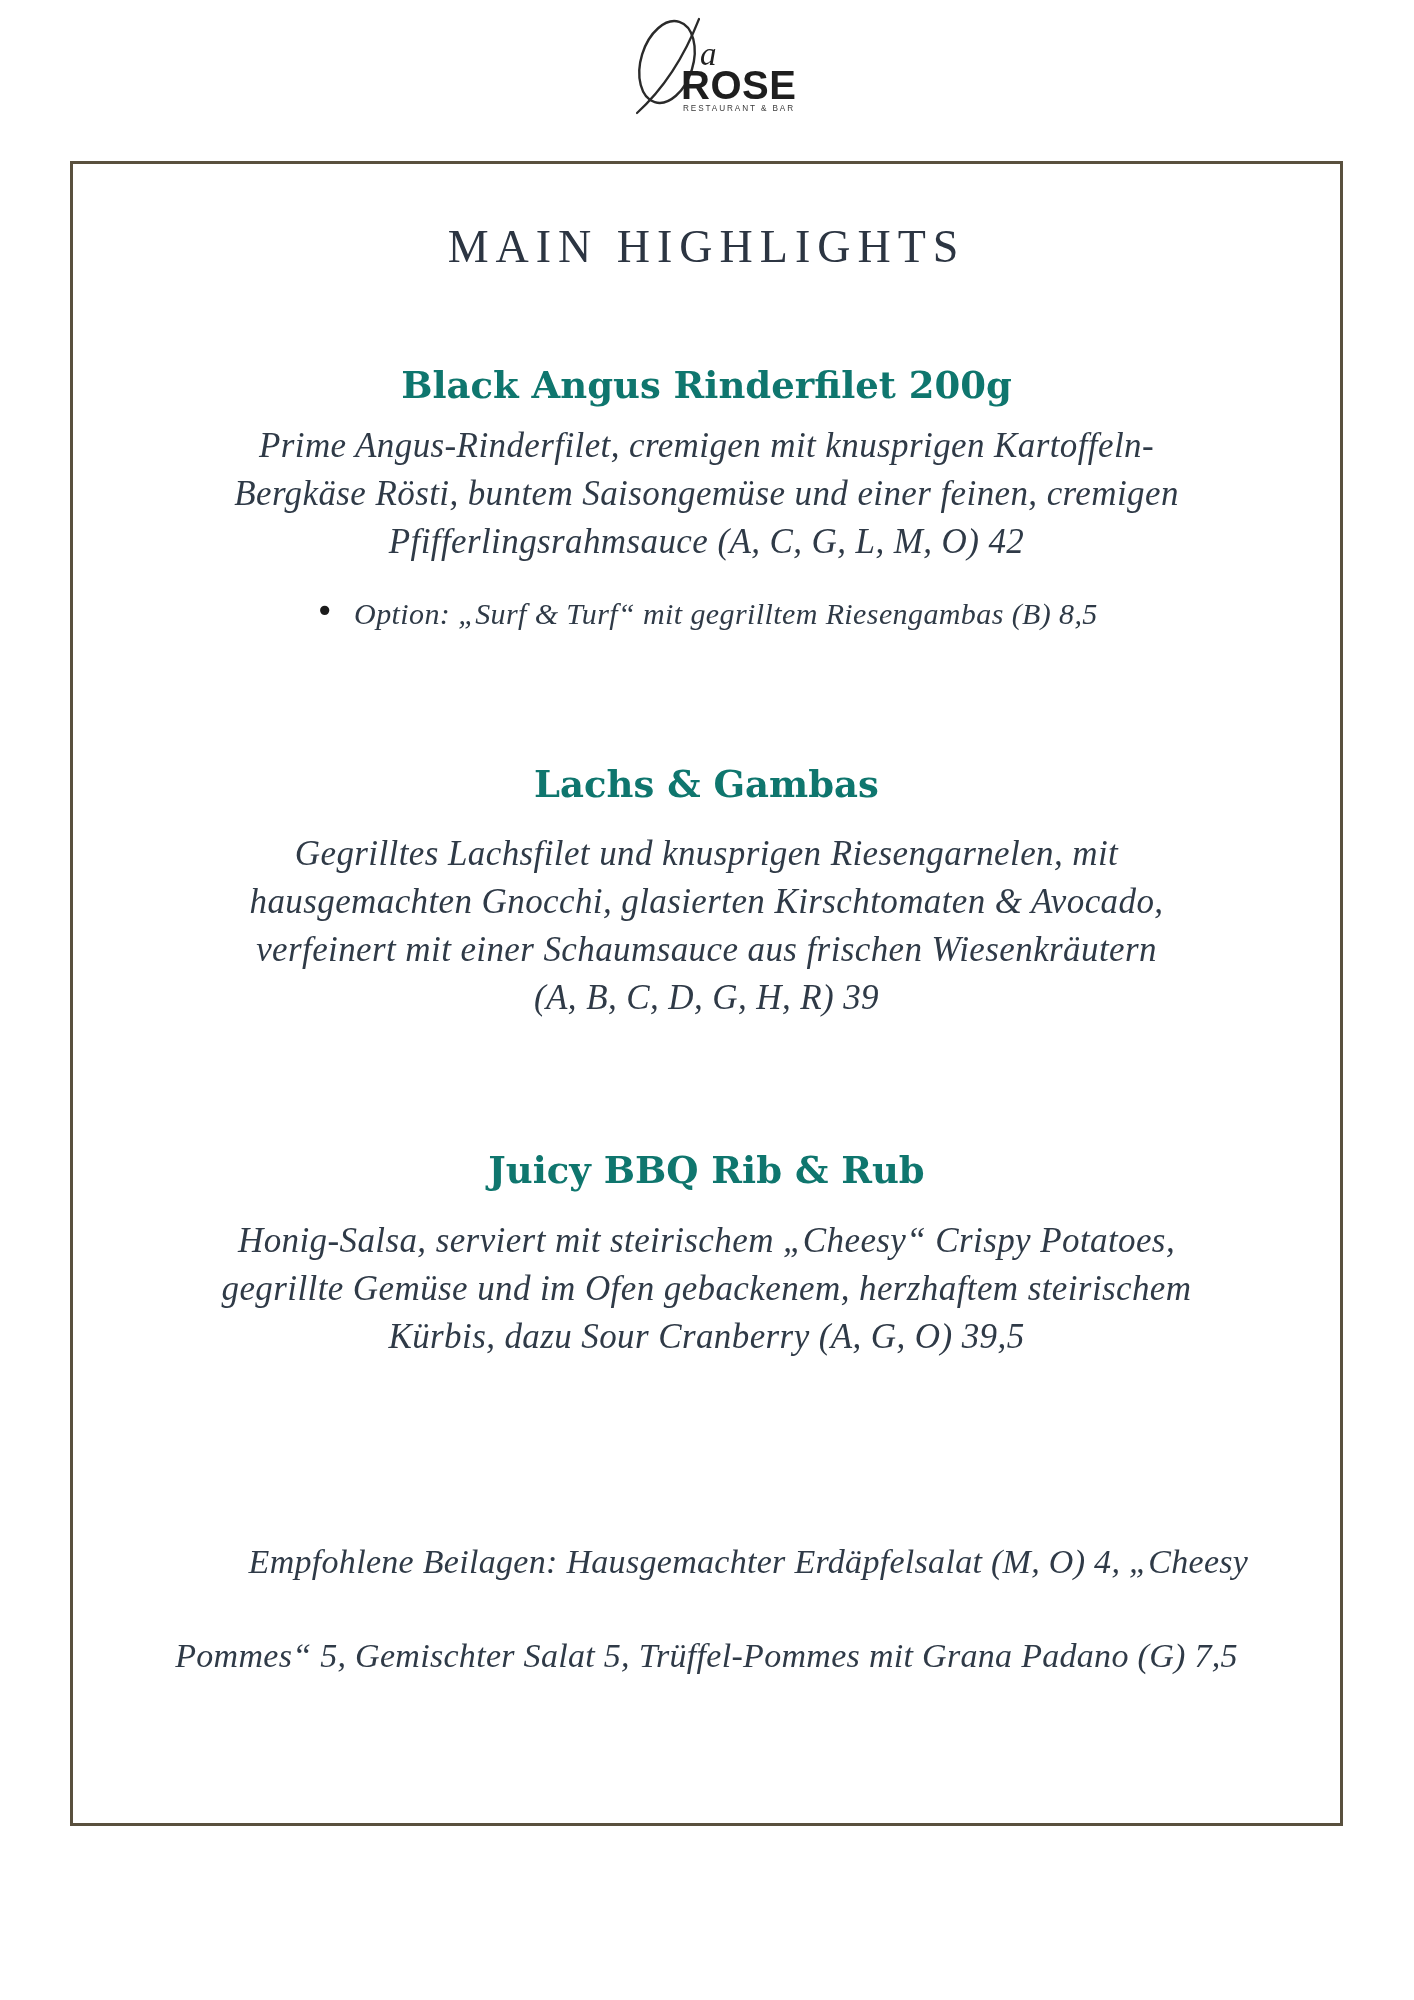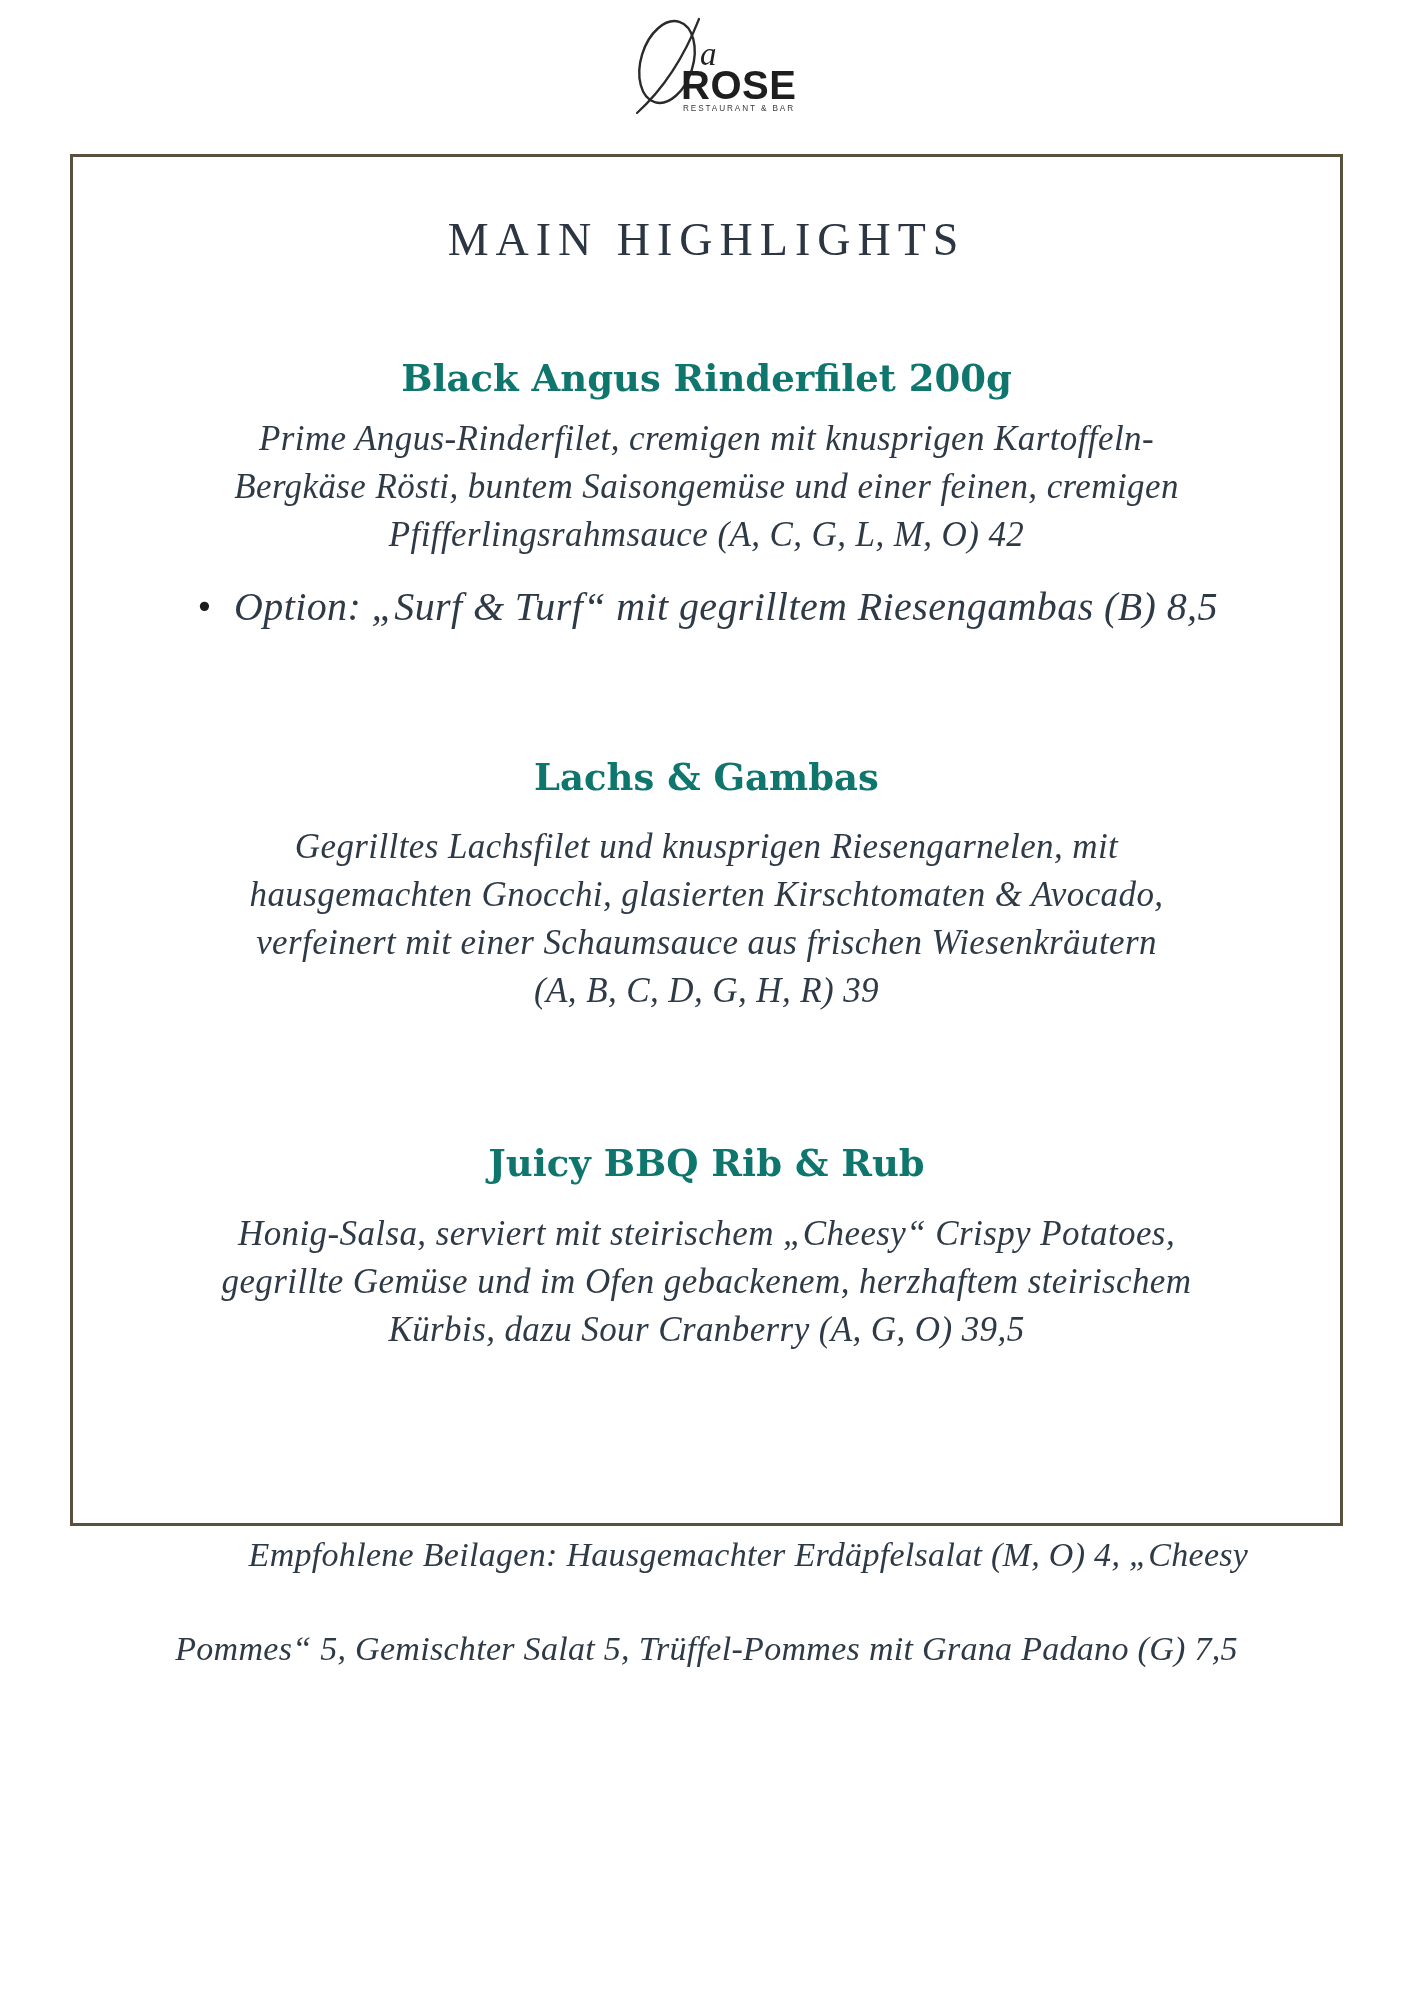--- a/index.html
+++ b/index.html
@@ -21,23 +21,23 @@
     width: 1414px;
     display: flex;
     justify-content: center;
   }
   .logo-svg { display: block; }
 
   
   .menu-frame {
     position: absolute;
     left: 70px;
-    top: 154px;
+    top: 161px;
     width: 1273px;
-    height: 1372px;
+    height: 1665px;
     box-sizing: border-box;
     border: 3px solid #59503E;
     background: #ffffff;
     padding: 58px 18px 0 18px;
     text-align: center;
   }
 
   .main-title {
     font-family: "Liberation Serif", serif;
     font-size: 46px;
@@ -84,21 +84,21 @@
   .option-bullet {
     font-style: normal;
     font-size: 32px;
     color: #1b1b1b;
     font-family: "DejaVu Sans", sans-serif;
     transform: translateY(-2px);
   }
   .option-text {
     font-family: "Liberation Serif", serif;
     font-style: italic;
-    font-size: 40px;
+    font-size: 30px;
     line-height: 48px;
     color: #2F3A47;
     letter-spacing: 0.4px;
     white-space: pre;
   }
 
   .sides-note { margin-top: 44px; }
   .sides-line {
     font-family: "Liberation Serif", serif;
     font-style: italic;

